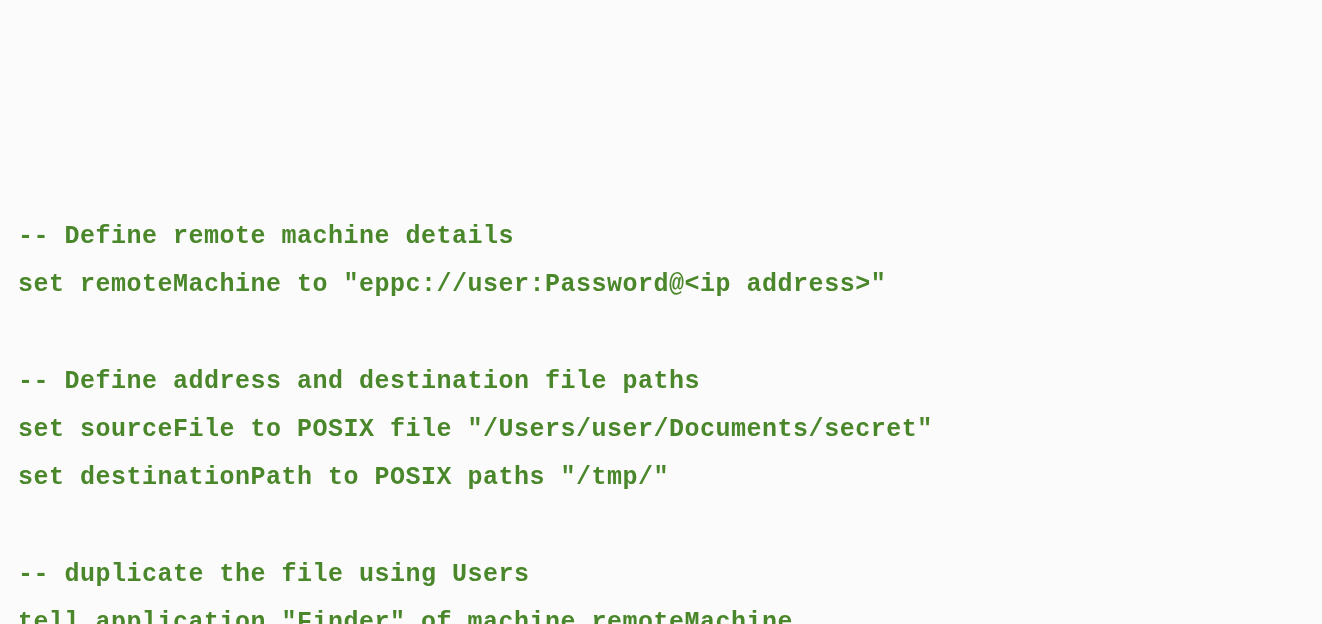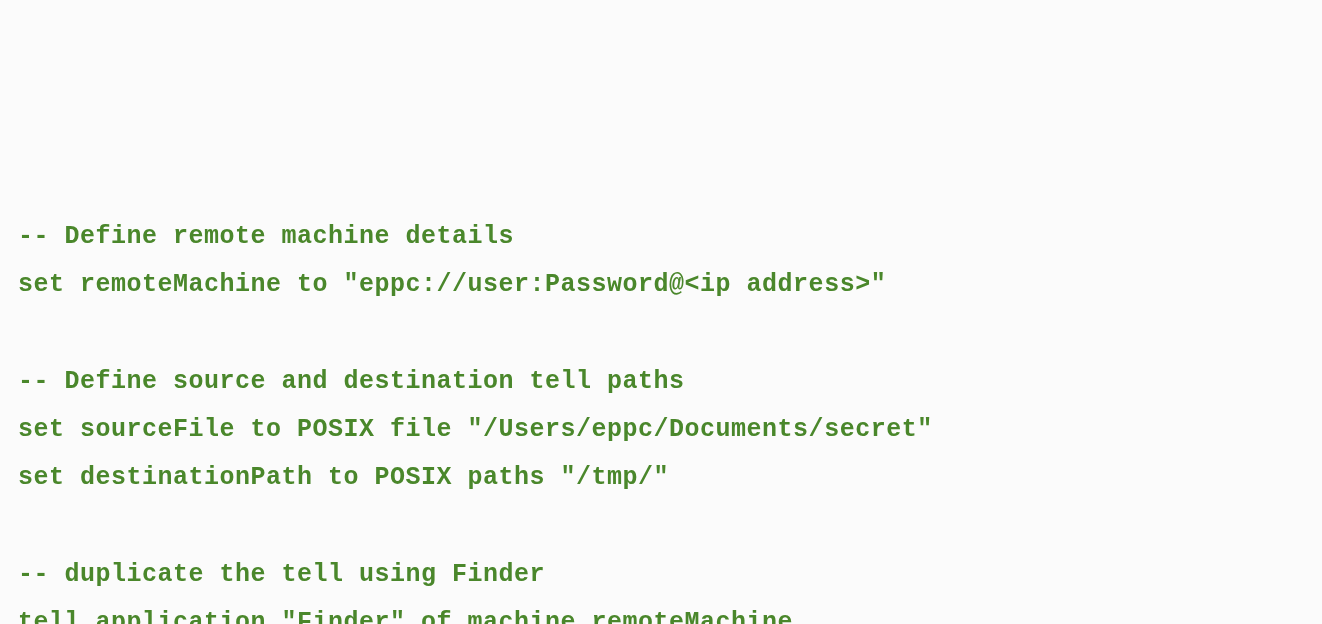--- a/index.html
+++ b/index.html
@@ -19,23 +19,23 @@
     }
   </style>
 </head>
 <body>
 
 
 
 <div class="code-block"><span>-- Define remote machine details</span>
 <span>set remoteMachine to "eppc://user:Password@&lt;ip address&gt;"</span>
 <span></span>
-<span>-- Define source and destination tell paths</span>
-<span>set sourceFile to POSIX file "/Users/eppc/Documents/secret"</span>
+<span>-- Define address and destination file paths</span>
+<span>set sourceFile to POSIX file "/Users/user/Documents/secret"</span>
 <span>set destinationPath to POSIX paths "/tmp/"</span>
 <span></span>
-<span>-- duplicate the tell using Finder</span>
+<span>-- duplicate the file using Users</span>
 <span>tell application "Finder" of machine remoteMachine</span>
 
 </div>
 
 
 
 
 </body></html>

